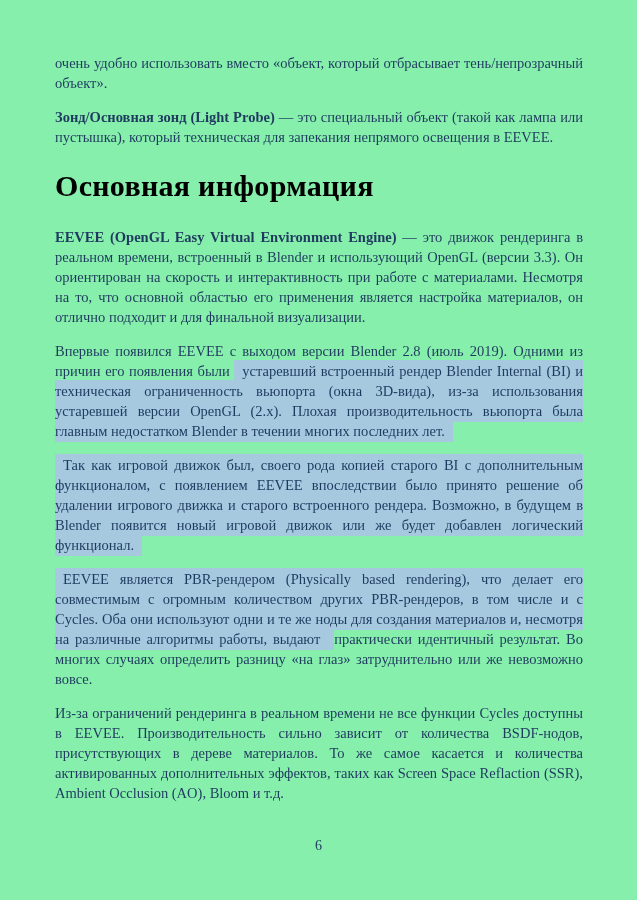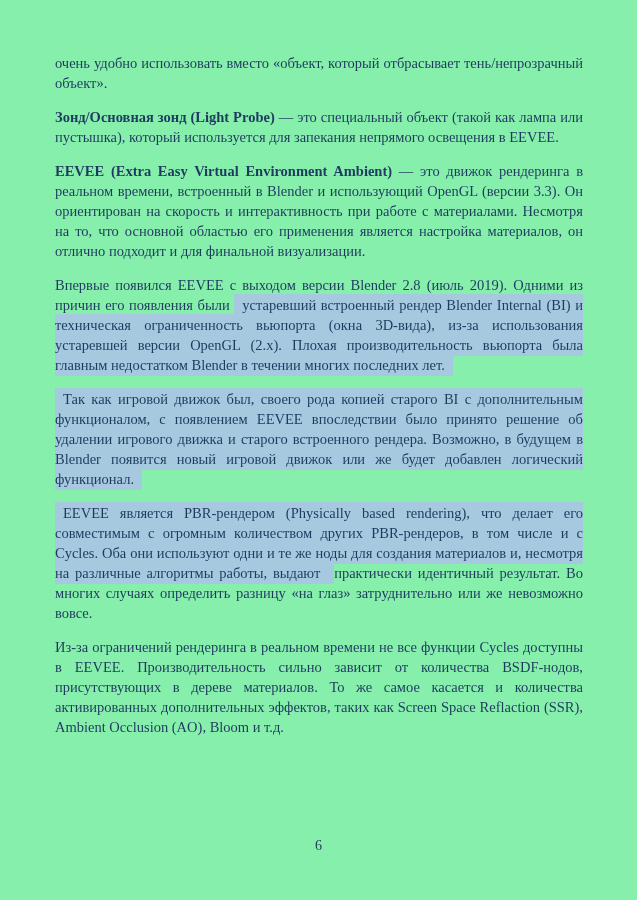--- a/index.html
+++ b/index.html
@@ -52,24 +52,25 @@
     font-family: "Liberation Serif", serif;
   }
 </style>
 </head>
 <body>
 
 <div class="page">
 
   <p class="body-par"><span>очень удобно использовать вместо «объект, который отбрасывает тень/непрозрачный объект».</span></p>
 
-  <p class="body-par"><b>Зонд/Основная зонд (Light Probe)</b><span> — это специальный объект (такой как лампа или пустышка), который используется для запекания непрямого освещения в EEVEE.</span></p>
+  <p class="body-par"><b>Зонд/Основная зонд (Light Probe)</b><span> — это специальный объект (такой как лампа или пустышка), который техническая для запекания непрямого освещения в EEVEE.</span></p>
 
+  <h1 class="section-heading">Основная информация</h1>
 
-  <p class="body-par"><b>EEVEE (Extra Easy Virtual Environment Ambient)</b><span> — это движок рендеринга в реальном времени, встроенный в Blender и использующий OpenGL (версии 3.3). Он ориентирован на скорость и интерактивность при работе с материалами. Несмотря на то, что основной областью его применения является настройка материалов, он отлично подходит и для финальной визуализации.</span></p>
+  <p class="body-par"><b>EEVEE (OpenGL Easy Virtual Environment Engine)</b><span> — это движок рендеринга в реальном времени, встроенный в Blender и использующий OpenGL (версии 3.3). Он ориентирован на скорость и интерактивность при работе с материалами. Несмотря на то, что основной областью его применения является настройка материалов, он отлично подходит и для финальной визуализации.</span></p>
 
   <p class="body-par"><span>Впервые появился EEVEE с выходом версии Blender 2.8 (июль 2019). Одними из причин его появления были </span><span class="hl">устаревший встроенный рендер Blender Internal (BI) и техническая ограниченность вьюпорта (окна 3D-вида), из-за использования устаревшей версии OpenGL (2.x). Плохая производительность вьюпорта была главным недостатком Blender в течении многих последних лет.</span></p>
 
   <p class="body-par"><span class="hl">Так как игровой движок был, своего рода копией старого BI с дополнительным функционалом, с появлением EEVEE впоследствии было принято решение об удалении игрового движка и старого встроенного рендера. Возможно, в будущем в Blender появится новый игровой движок или же будет добавлен логический функционал.</span></p>
 
   <p class="body-par"><span class="hl">EEVEE является PBR-рендером (Physically based rendering), что делает его совместимым с огромным количеством других PBR-рендеров, в том числе и с Cycles. Оба они используют одни и те же ноды для создания материалов и, несмотря на различные алгоритмы работы, выдают </span><span>практически идентичный результат. Во многих случаях определить разницу «на глаз» затруднительно или же невозможно вовсе.</span></p>
 
   <p class="body-par"><span>Из-за ограничений рендеринга в реальном времени не все функции Cycles доступны в EEVEE. Производительность сильно зависит от количества BSDF-нодов, присутствующих в дереве материалов. То же самое касается и количества активированных дополнительных эффектов, таких как Screen Space Reflaction (SSR), Ambient Occlusion (AO), Bloom и т.д.</span></p>
 
   <div class="page-number">6</div>

